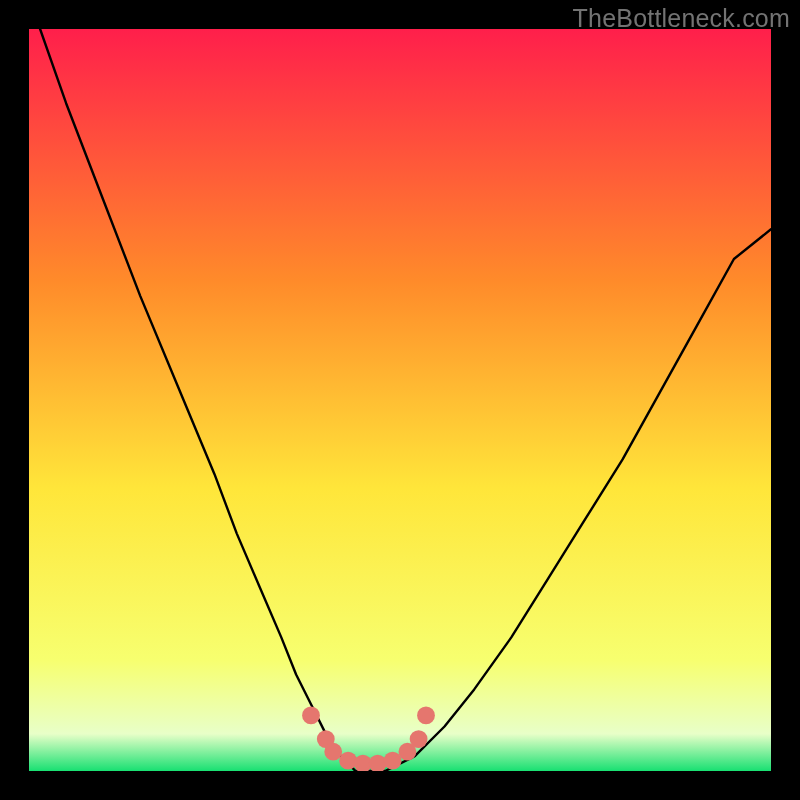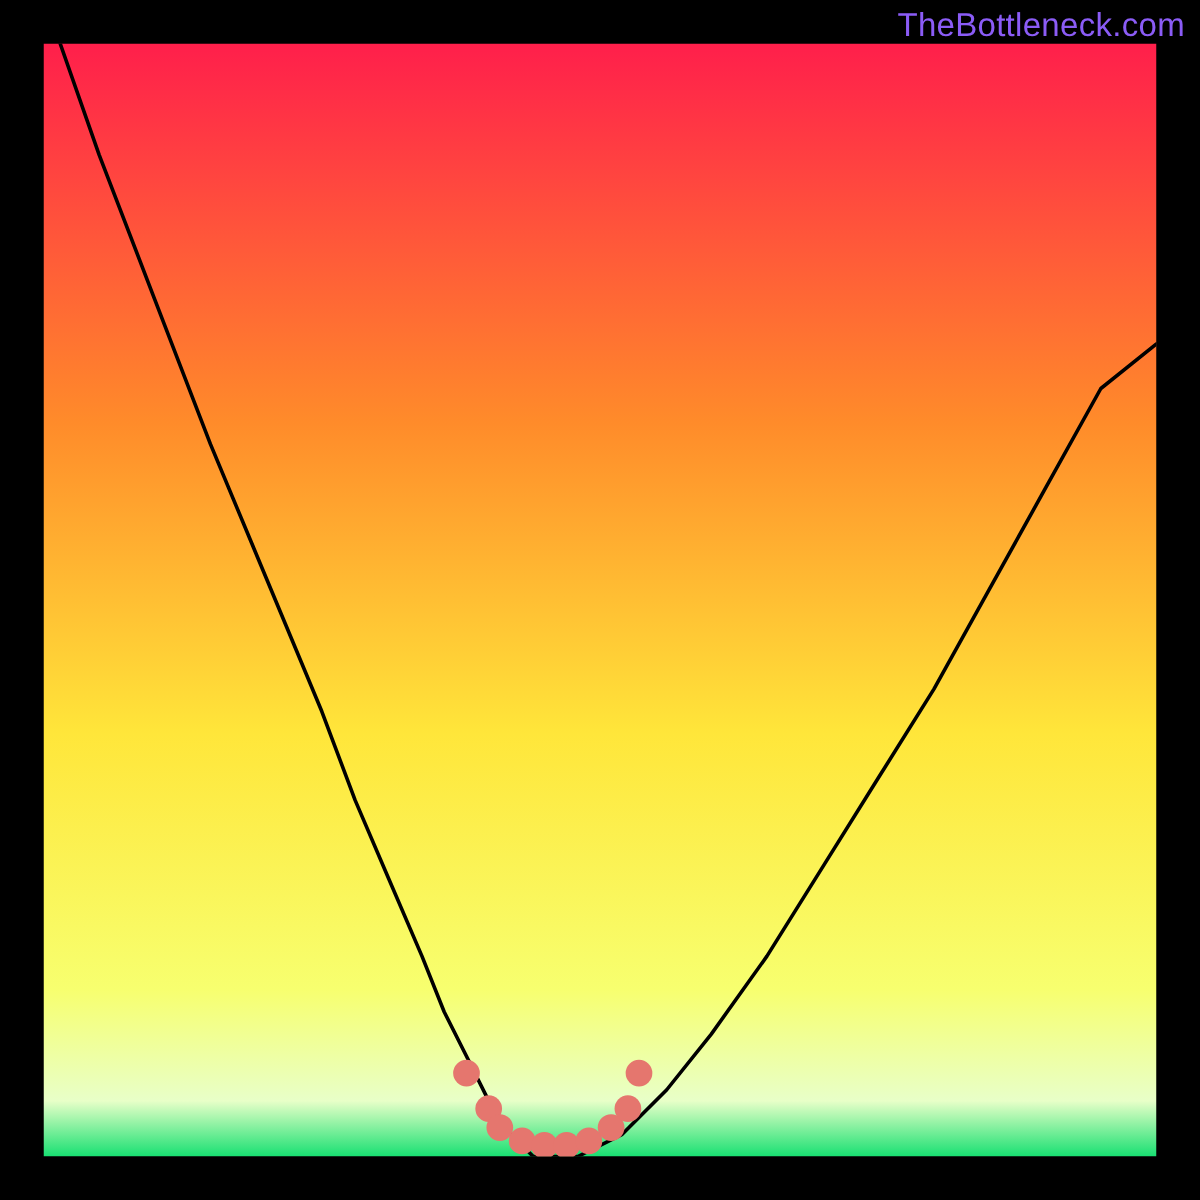--- a/index.html
+++ b/index.html
@@ -22,22 +22,22 @@
     left: 29px;
     top: 29px;
     width: 742px;
     height: 742px;
     box-sizing: border-box;
   }
   .watermark {
     position: absolute;
     top: 4px;
     right: 10px;
-    color: #8b5cf6;
-    font-size: 22px;
+    color: #737373;
+    font-size: 25px;
     font-weight: 400;
     letter-spacing: 0.2px;
     user-select: none;
   }
   svg { display: block; }
 </style>
 </head>
 <body>
 
 <div class="frame">

